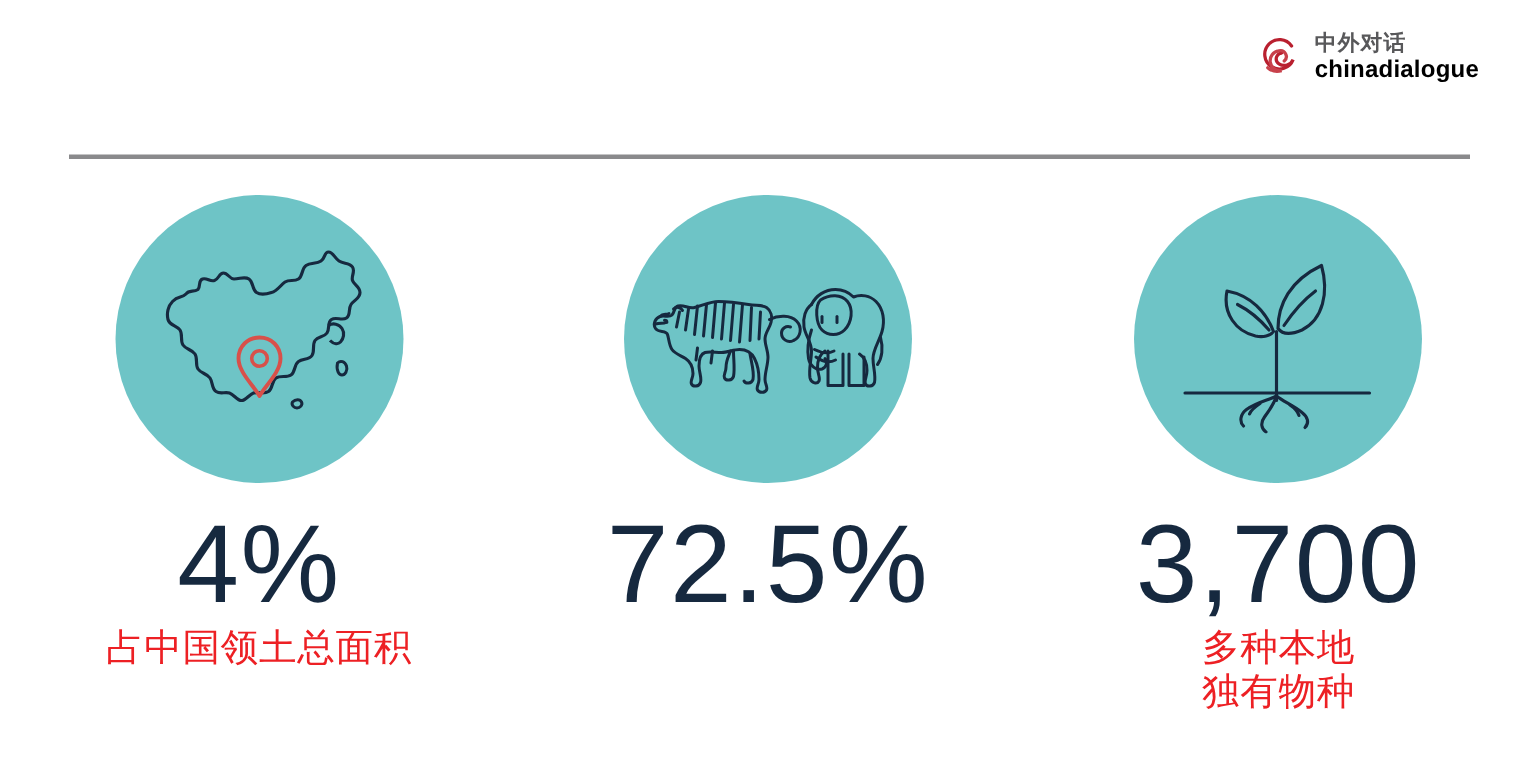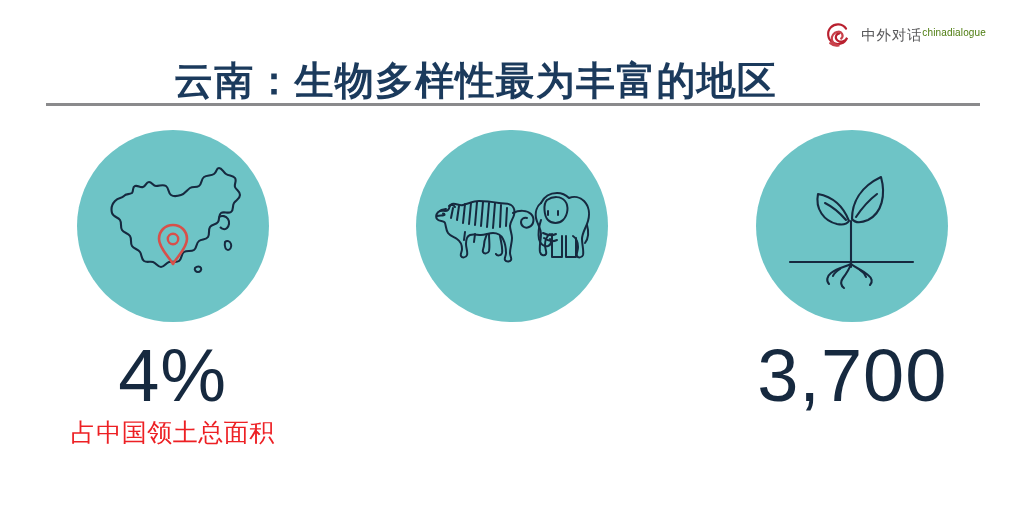--- a/index.html
+++ b/index.html
@@ -30,31 +30,32 @@
     gap: 9px;
   }
   .brand-mark {
     width: 28px;
     height: 28px;
     flex: 0 0 28px;
     display: block;
   }
   .brand-text {
     display: flex;
-    flex-direction: row;
+    flex-direction: column;
     line-height: 1.08;
+    font-weight: bold;
   }
   .brand-cn {
     font-size: 14.5px;
     color: #58585a;
     letter-spacing: 0.8px;
   }
   .brand-en {
-    font-size: 10px;
-    color: #4d7c0f;
+    font-size: 16px;
+    color: #000000;
     letter-spacing: 0.15px;
   }
 
   
   .page-title {
     position: absolute;
     top: 31px;
     left: 174px;
     font-size: 39px;
     line-height: 48px;
@@ -131,21 +132,20 @@
     <svg class="brand-mark" viewBox="0 0 40 40" aria-hidden="true">
       <path d="M31.5 9.5 A14 14 0 1 0 33 22.5 A9.2 9.2 0 0 1 19.5 26.5 A5.6 5.6 0 0 1 22 16.2" fill="none" stroke="#b9202f" stroke-width="3.1" stroke-linecap="round"></path>
       <path d="M8.8 30.2 A14 14 0 0 0 22 33 A9.3 9.3 0 0 1 19.2 14.2 A5.6 5.6 0 0 1 24.5 23.8" fill="none" stroke="#c8414b" stroke-width="3.1" stroke-linecap="round"></path>
     </svg>
     <div class="brand-text">
       <span class="brand-cn">中外对话</span>
       <span class="brand-en">chinadialogue</span>
     </div>
   </div>
 
-  <h1 class="page-title">云南：生物多样性最为丰富的地区</h1>
   <div class="divider"></div>
 
   <div class="stats">
 
     <div class="stat stat-1">
       <div class="stat-circle">
         <svg width="148" height="128" viewBox="0 0 148 128" aria-hidden="true">
           <path d="M16 39 C20 35 22 37 25 34 C27 31 30 33 33 31 C35 28 33 25 36 24
                    C39 23 41 26 44 25 C47 24 47 20 50 20 C53 20 54 24 57 24
                    C61 24 64 22 67 24 C70 26 69 31 72 33 C75 35 79 34 82 33
@@ -230,20 +230,21 @@
             <path d="M117 41 L117 45"></path>
             <path d="M127 41 L127 45"></path>
 
             <path d="M121 64 L121 87 L131 87 L131 66"></path>
             <path d="M135 66 L135 87 L145 87 L145 68"></path>
 
             <path d="M156 55 C158 62 157 69 154 73"></path>
           </g>
         </svg>
       </div>
+      <div class="stat-value">72.5%</div>
     </div>
 
     <div class="stat stat-3">
       <div class="stat-circle">
         <svg width="140" height="126" viewBox="0 0 140 126" aria-hidden="true">
           <g fill="none" stroke="#16293f" stroke-width="2.1" stroke-linejoin="round" stroke-linecap="round">
 
             <path d="M70 56 C70 40 78 24 99 14 C104 32 100 50 86 57 C79 60 73 60 70 56 Z"></path>
             <path d="M74 54 C80 45 87 37 95 31"></path>
 
@@ -256,16 +257,18 @@
 
             <path d="M69 101 C63 104 56 105 49 110 C45 113 44 118 47 121"></path>
             <path d="M69 101 C67 107 64 111 61 115 C58 119 59 123 62 125"></path>
             <path d="M69 101 C74 105 80 107 86 112 C90 115 91 119 88 122"></path>
             <path d="M58 106 C55 108 52 110 51 113"></path>
             <path d="M78 107 C81 109 83 111 84 114"></path>
           </g>
         </svg>
       </div>
       <div class="stat-value">3,700</div>
+      <div class="stat-caption">多种本地
+独有物种</div>
     </div>
 
   </div>
 </div>
 
 </body></html>

